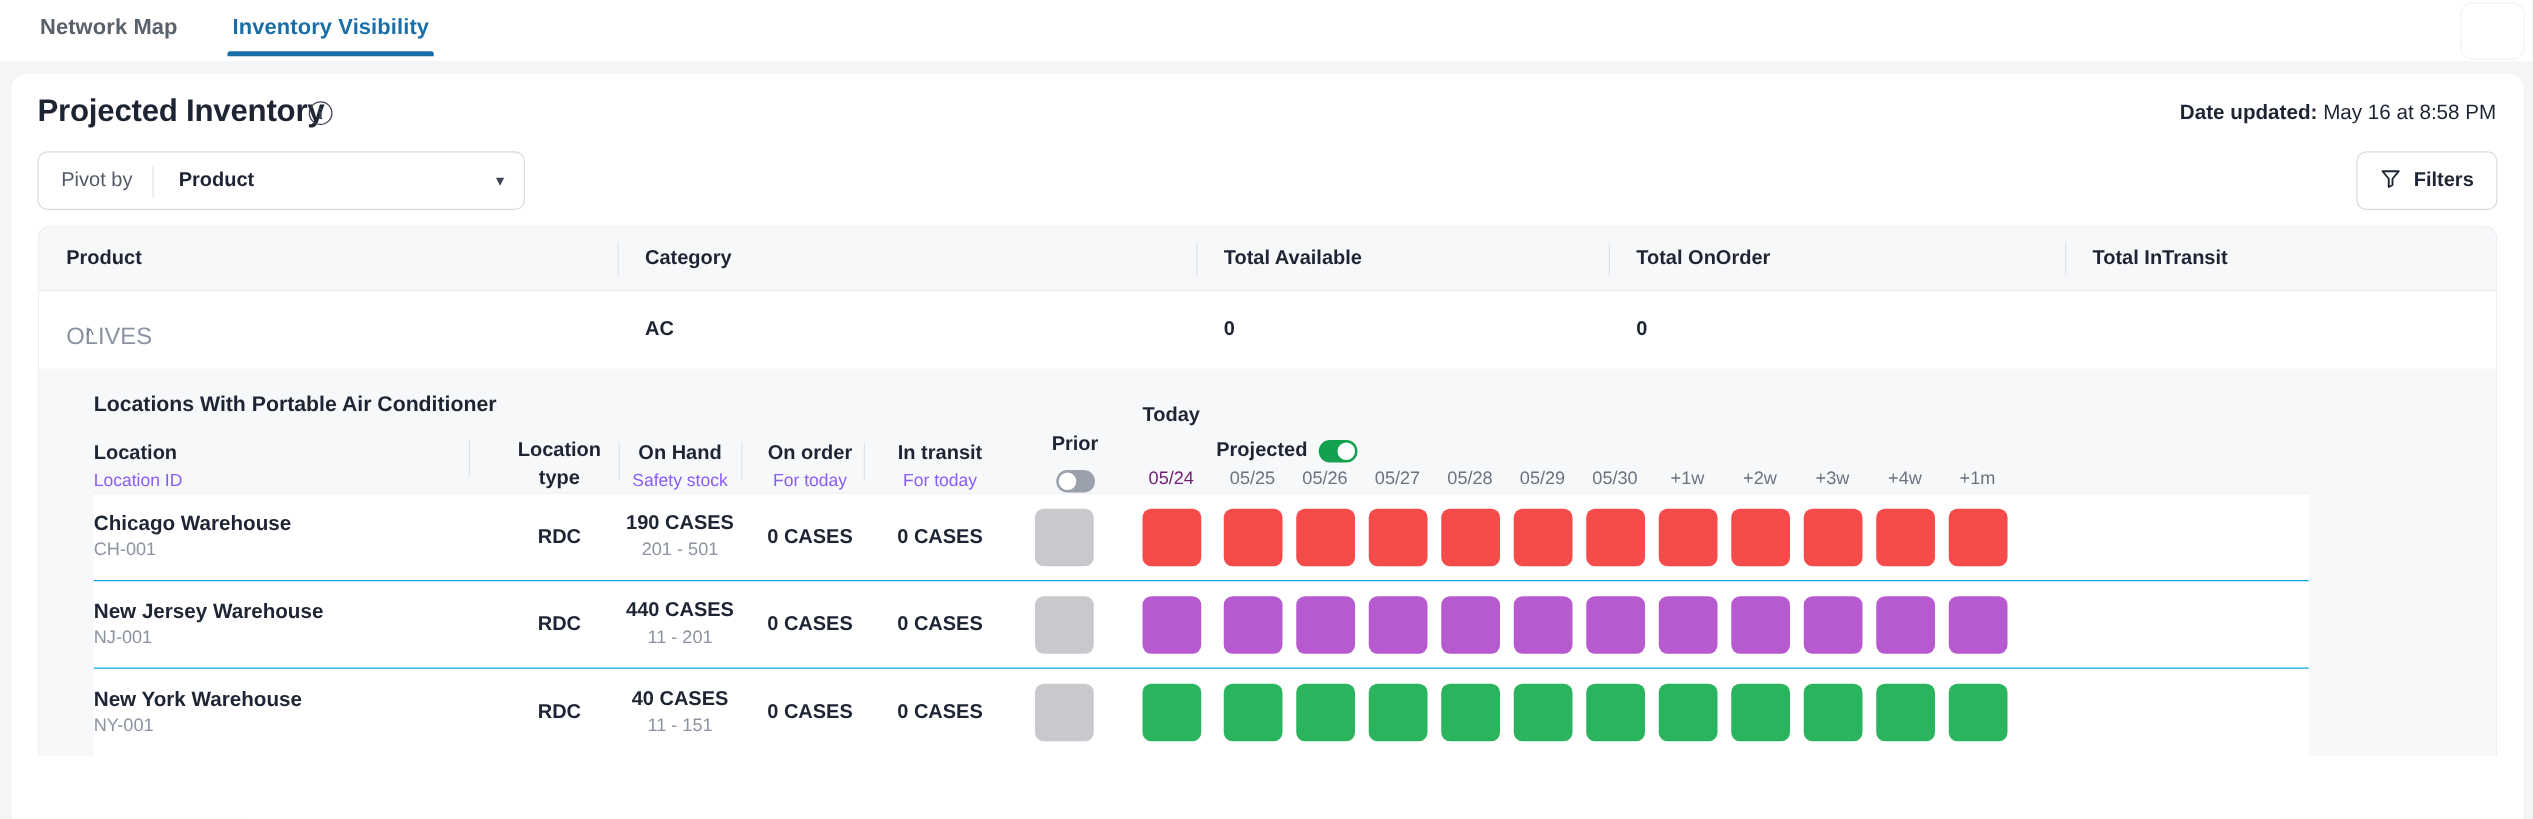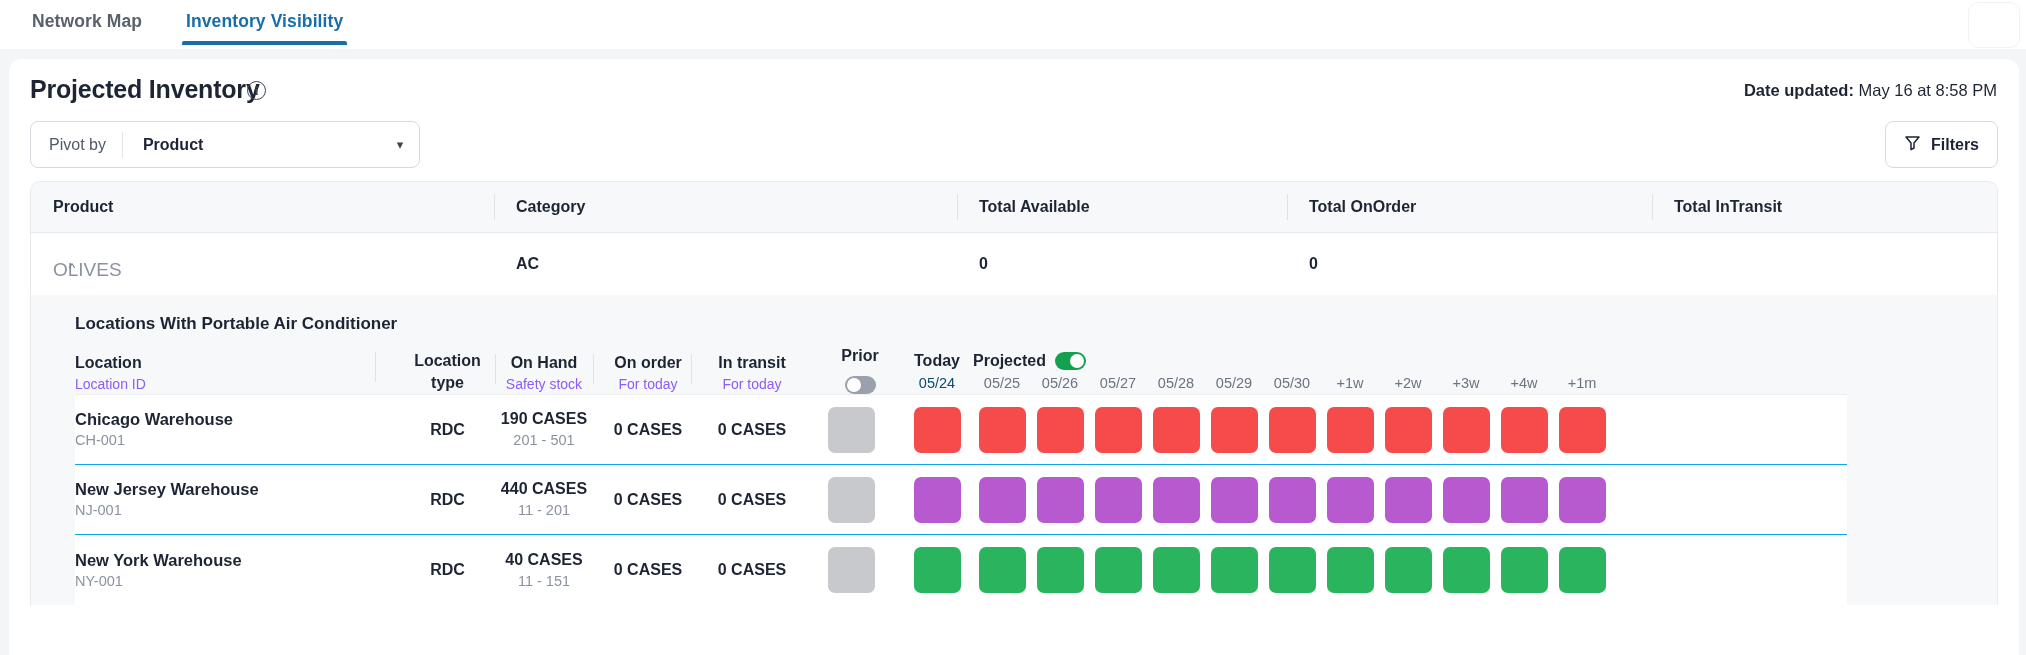--- a/index.html
+++ b/index.html
@@ -141,21 +141,21 @@
   .proj-wrap  { display: flex; align-items: center; gap: 9px; }
   .toggle { width: 31px; height: 18px; border-radius: 9px; position: relative; cursor: pointer; }
   .toggle.off { background: #9aa1ad; }
   .toggle.on  { background: #13a150; }
   .toggle .knob { position: absolute; top: 2px; width: 14px; height: 14px; border-radius: 50%; background: #fff; }
   .toggle.off .knob { left: 2px; }
   .toggle.on  .knob { right: 2px; }
 
   .today-col { width: 72px; text-align: center; }
   .today-main { font-size: 16px; font-weight: bold; color: #1d2433; line-height: 22px;}
-  .today-sub  { font-size: 14.5px; color: #0c4a6e; line-height: 22px; }
+  .today-sub  { font-size: 14.5px; color: #701a75; line-height: 22px; margin-top: 28px; }
 
   .proj-head { position: relative; }
   .proj-dates { display: flex; }
   .proj-date { width: 58px; text-align: center; font-size: 14.5px; color: #6b7380; line-height: 22px; }
 
   
   .loc-rows { background: #fff; margin-left: 44px; margin-right: 150px; border-top: 1px solid #eceef2; }
   .loc-row { display: flex; align-items: center; height: 70px; border-bottom: 1px solid #0ea5e9; }
   .loc-row:last-child { border-bottom: none; }
   .cell-center { text-align: center; }

